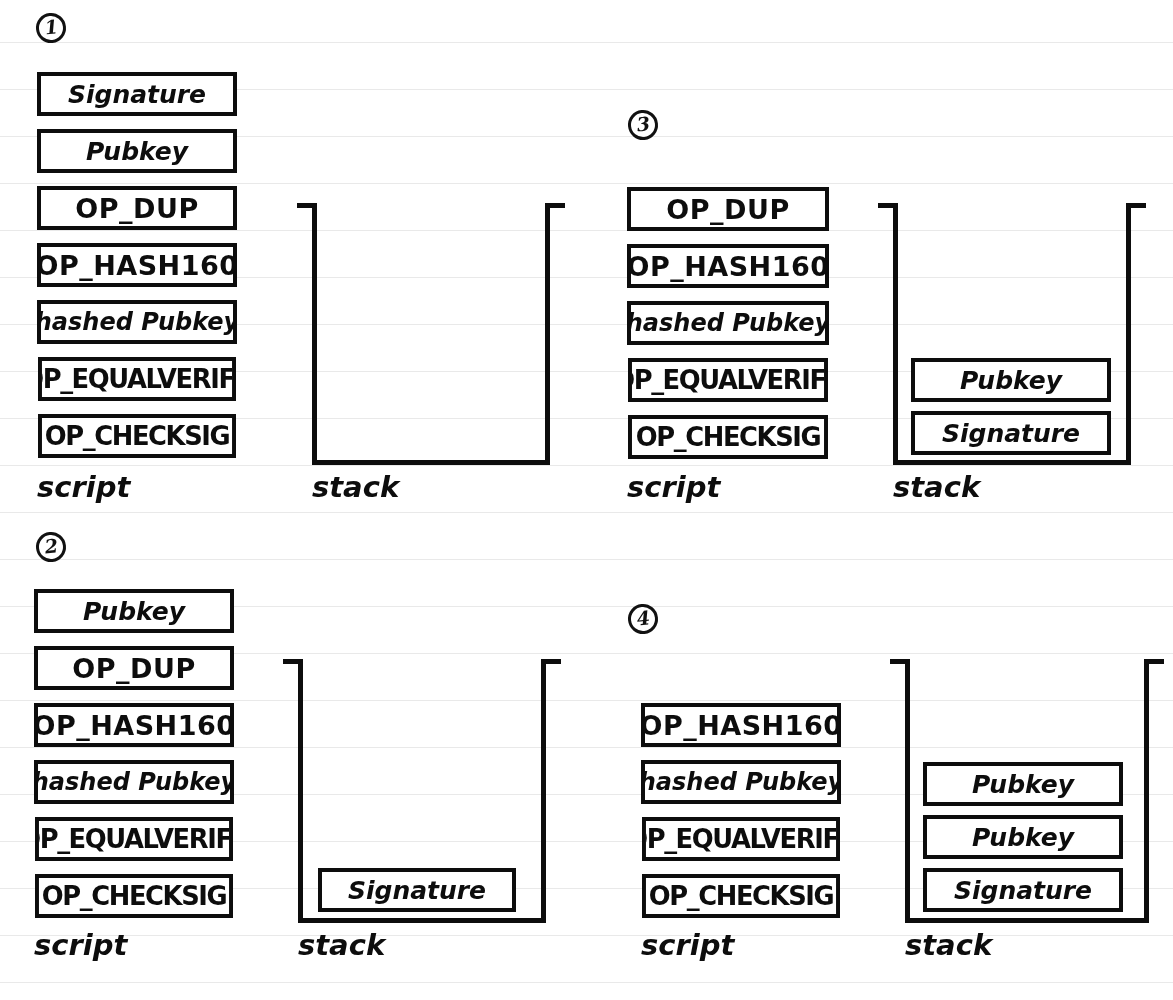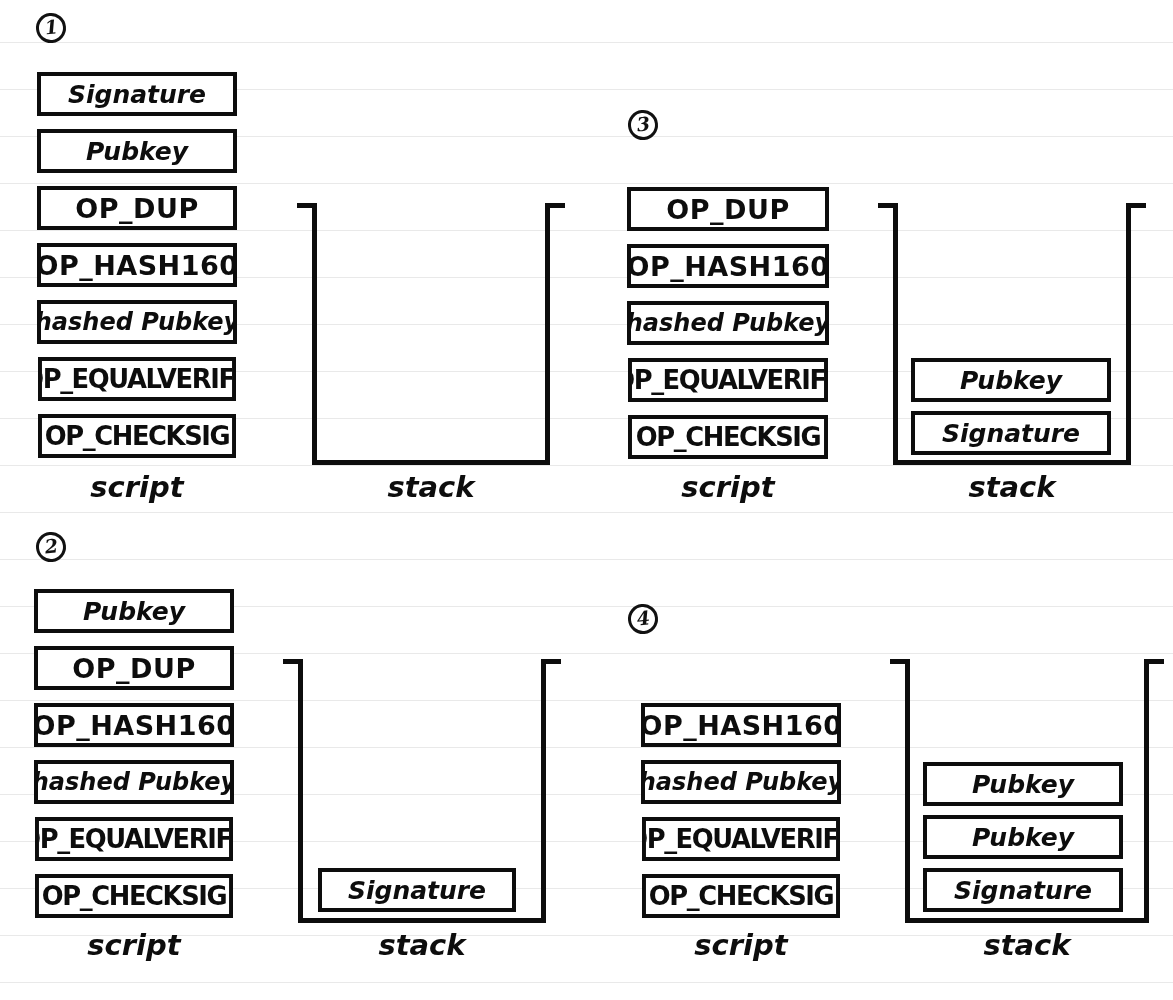--- a/index.html
+++ b/index.html
@@ -118,21 +118,21 @@
   .bracket .nub.nr { right: -15px; }
 
   
   .caption {
     position: absolute;
     color: #0d0d0d;
     font-family: "DejaVu Sans", sans-serif;
     font-size: 29px;
     font-style: italic;
     font-weight: bold;
-    text-align: center;
+    text-align: left;
     white-space: nowrap;
   }
 </style>
 </head>
 <body>
 
 <div id="page">
 
   <div id="ruling">
       <div class="rule" style="top: 42px; background: rgb(233, 233, 233);"></div>

